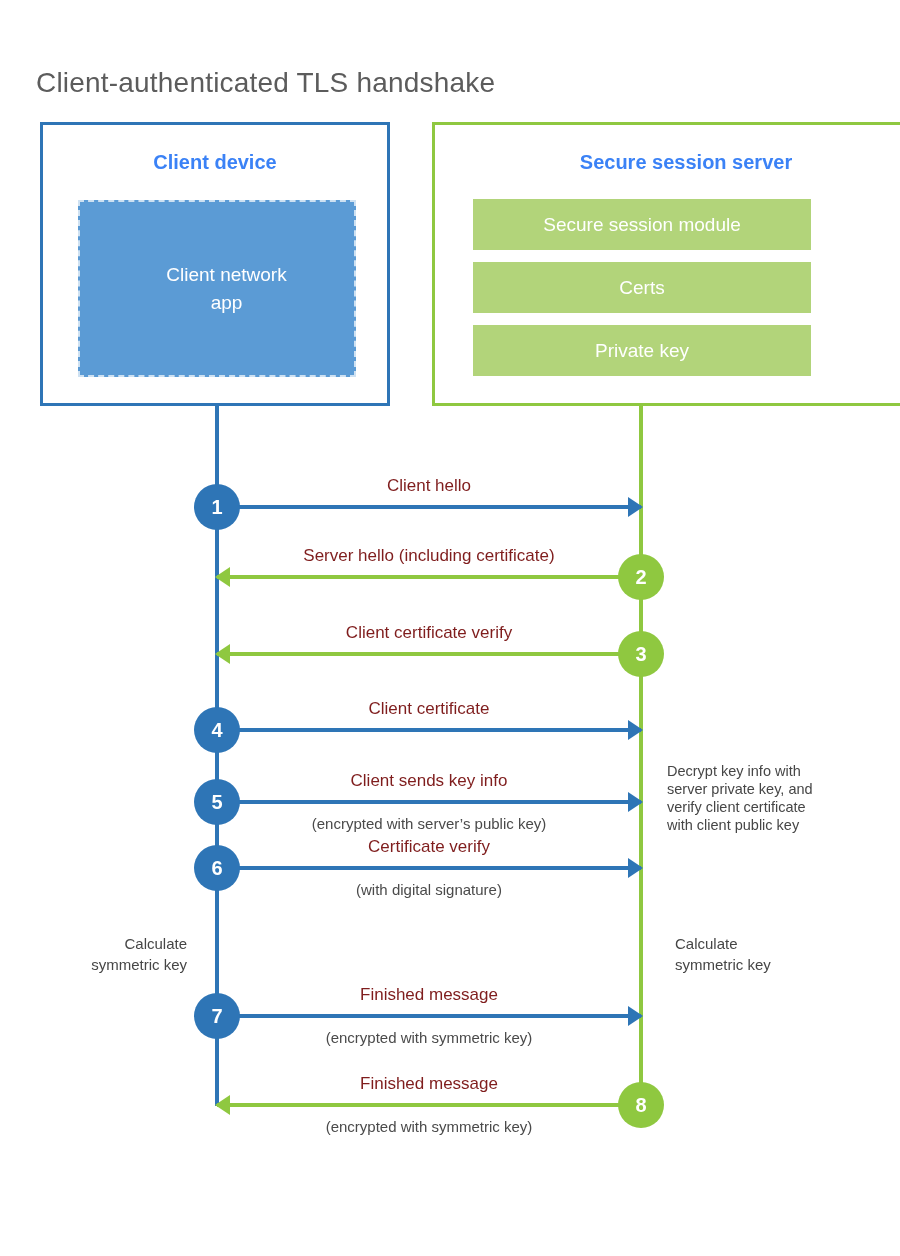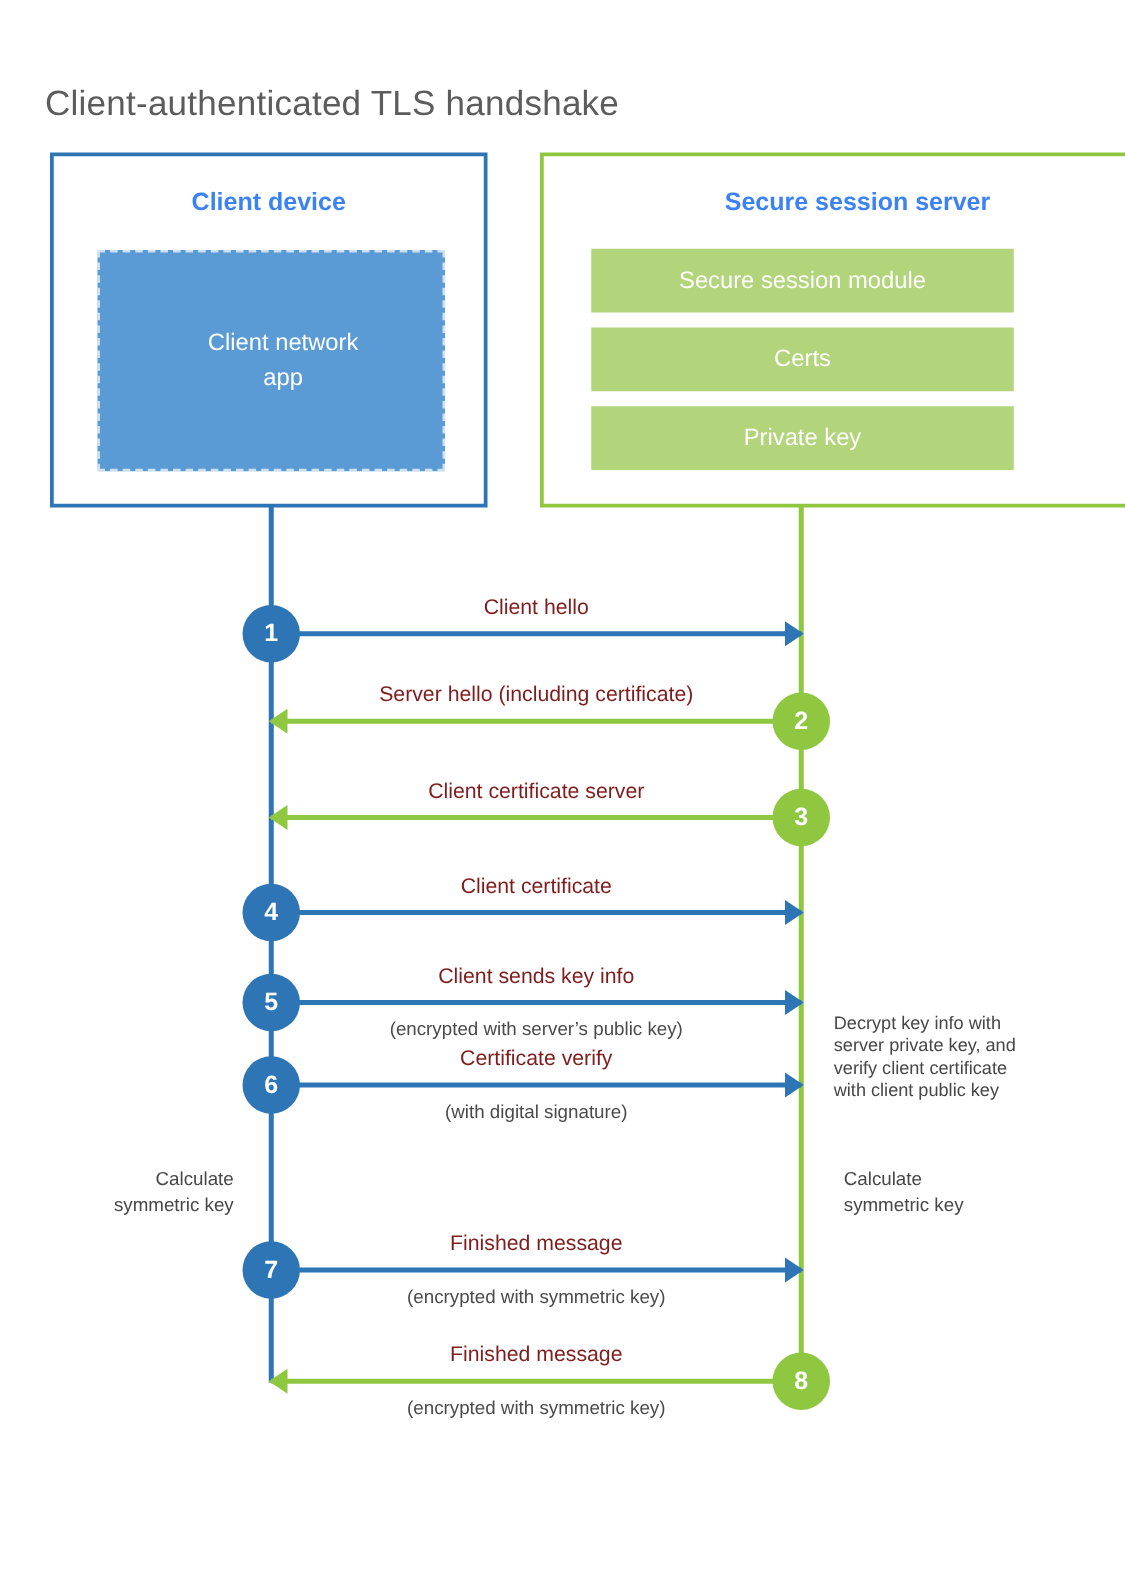--- a/index.html
+++ b/index.html
@@ -36,21 +36,21 @@
   .msg .circle{position:absolute;top:-23px;width:46px;height:46px;border-radius:50%;
     display:flex;align-items:center;justify-content:center;color:#fff;font-size:20px;font-weight:700;z-index:2;}
   .msg.blue .circle{left:-23px;background:#2e75b6;}
   .msg.green .circle{right:-23px;background:#8fc840;}
   .msg .label{position:absolute;left:0;right:0;top:-31px;text-align:center;font-size:17px;color:#7f1d1d;line-height:20px;white-space:nowrap;}
   .msg .sub{position:absolute;left:0;right:0;top:13px;text-align:center;font-size:15px;color:#4a4a4a;white-space:nowrap;}
 
   .note{position:absolute;color:#464646;}
   .calc-left{left:87px;top:933px;width:100px;text-align:right;font-size:15px;line-height:21px;}
   .calc-right{left:675px;top:933px;width:110px;text-align:left;font-size:15px;line-height:21px;}
-  .decrypt-note{left:667px;top:762px;width:164px;font-size:14.5px;line-height:18px;margin-top:48px;}
+  .decrypt-note{left:667px;top:762px;width:164px;font-size:14.5px;line-height:18px;}
 </style>
 </head>
 <body>
 
 <div class="stage">
 
   <div class="title">Client-authenticated TLS handshake</div>
 
   <div class="entity-box client-box">
     <div class="entity-heading">Client device</div>
@@ -79,21 +79,21 @@
   </div>
 
   <div class="msg green" style="top:577px">
     <div class="label">Server hello (including certificate)</div>
     <div class="line"></div>
     <div class="head"></div>
     <div class="circle">2</div>
   </div>
 
   <div class="msg green" style="top:654px">
-    <div class="label">Client certificate server</div>
+    <div class="label">Client certificate verify</div>
     <div class="line"></div>
     <div class="head"></div>
     <div class="circle">3</div>
   </div>
 
   <div class="msg blue" style="top:730px">
     <div class="label">Client certificate</div>
     <div class="line"></div>
     <div class="head"></div>
     <div class="circle">4</div>

